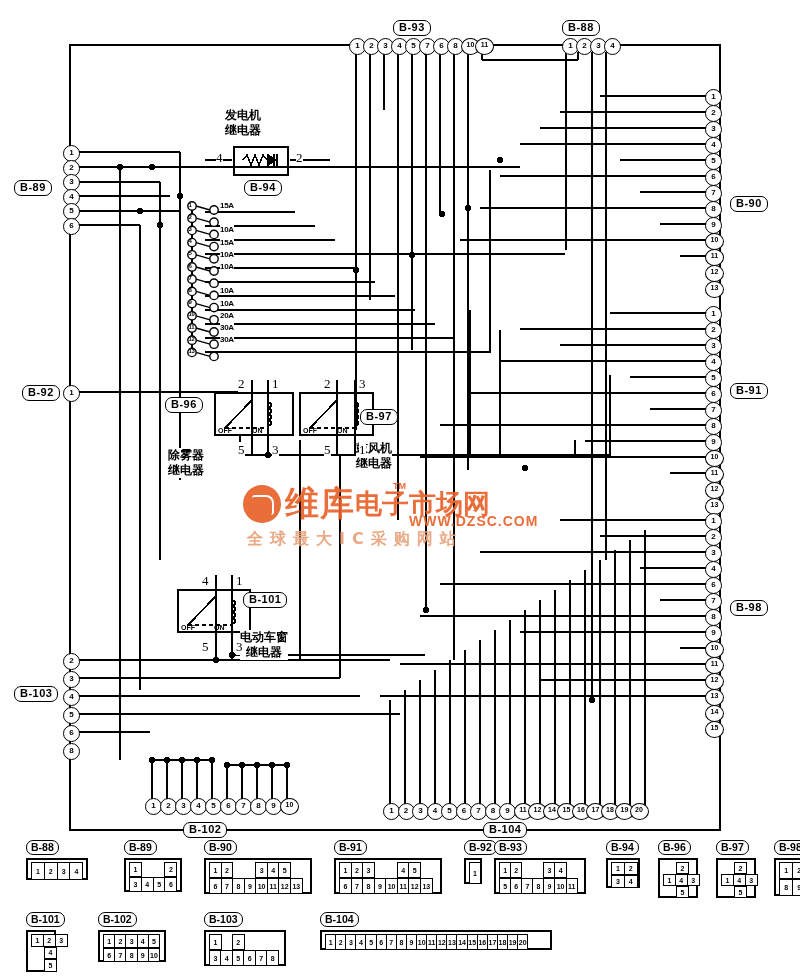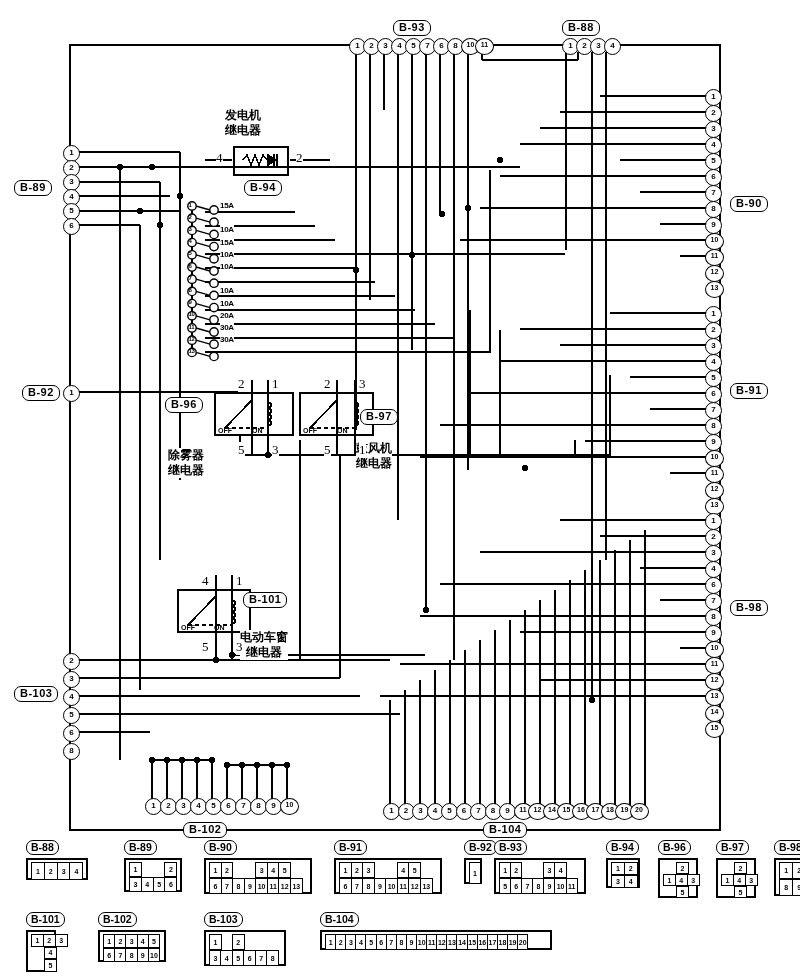--- a/index.html
+++ b/index.html
@@ -512,20 +512,30 @@
       <div class="amp" style="left: 220px; top: 298.6px;">10A</div>
       <div class="amp" style="background: transparent; left: 188.5px; top: 311.3px; font-size: 6px;">10</div>
       <div class="amp" style="left: 220px; top: 310.8px;">20A</div>
       <div class="amp" style="background: transparent; left: 188.5px; top: 323.5px; font-size: 6px;">11</div>
       <div class="amp" style="left: 220px; top: 323px;">30A</div>
       <div class="amp" style="background: transparent; left: 188.5px; top: 335.7px; font-size: 6px;">12</div>
       <div class="amp" style="left: 220px; top: 335.2px;">30A</div>
       <div class="amp" style="background: transparent; left: 188.5px; top: 347.9px; font-size: 6px;">13</div>
     </div>
 
+  <div id="wm">
+    <div class="wrow1">
+      <span class="logo"></span>
+      <span class="big">维库</span>
+      <span class="big2">电子市场网</span>
+      <span class="tm">TM</span>
+    </div>
+    <div class="dz">WWW.DZSC.COM</div>
+    <div class="wrow2">全球最大IC采购网站</div>
+  </div>
 
   <div id="legend-row1">
       <div class="legend" style="left: 26px; top: 840px;">
         <div class="lg-tag" style="left: 0px; top: 0px;">B-88</div>
         <div class="shell" style="left: 0px; top: 18px; width: 62px; height: 22px;">
           <div class="cellrow" style="left: 3px; top: 2px;">
             <div class="cell" style="width: 14px; height: 18px;">1</div>
             <div class="cell" style="width: 14px; height: 18px;">2</div>
             <div class="cell" style="width: 14px; height: 18px;">3</div>
             <div class="cell" style="width: 14px; height: 18px;">4</div>

